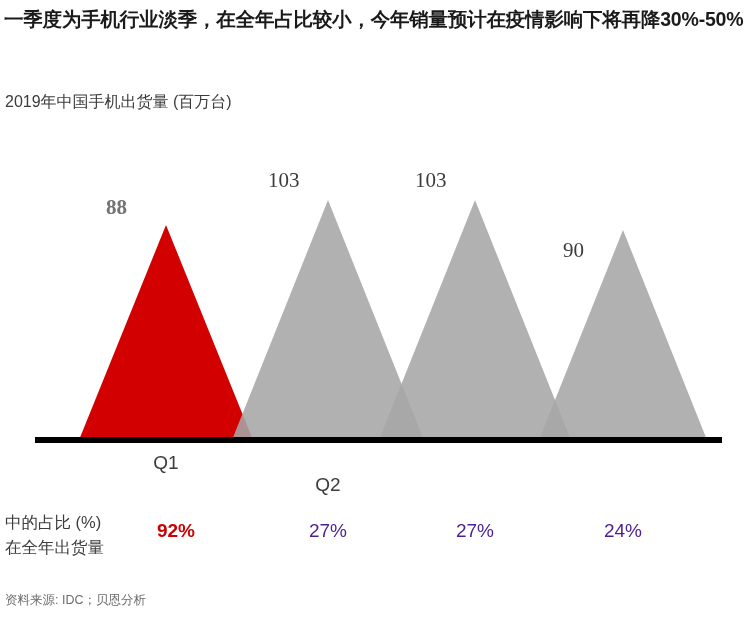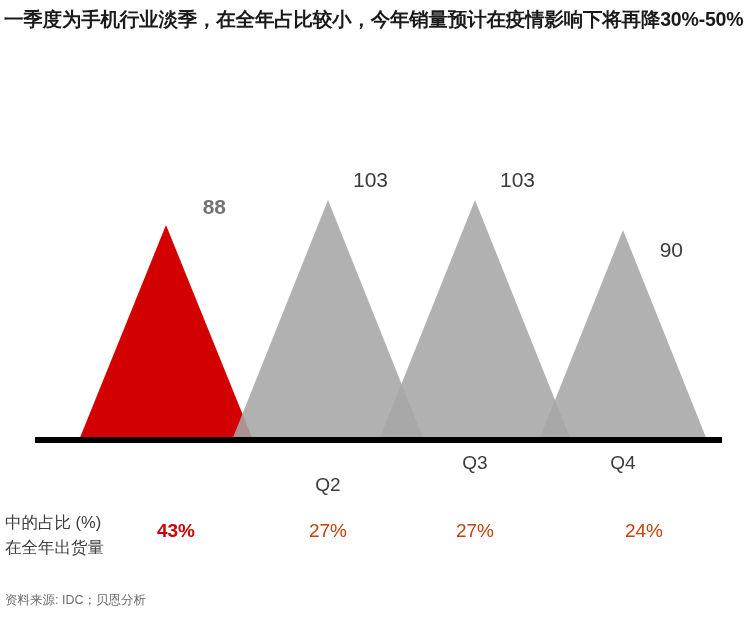--- a/index.html
+++ b/index.html
@@ -56,24 +56,25 @@
     height: 300px;
   }
   .plot svg {
     display: block;
   }
 
   
   .value-label {
     position: absolute;
     font-size: 21px;
-    text-align: right;
+    text-align: left;
     width: 120px;
     color: #3c3c3c;
     font-weight: normal;
+    font-family: Liberation Serif, serif;
   }
   .value-label.accent {
     color: #737373;
     font-weight: bold;
     font-size: 21px;
   }
 
   
   .axis-line {
     position: absolute;
@@ -115,21 +116,21 @@
     left: 0;
     top: 520px;
     width: 750px;
     height: 34px;
   }
   .share-value {
     position: absolute;
     width: 120px;
     text-align: center;
     font-size: 19px;
-    color: #c2410c;
+    color: #4c1d95;
   }
   .share-value.accent {
     color: #cc0000;
     font-weight: bold;
   }
 
   
   .footnote {
     position: absolute;
     left: 5px;
@@ -139,20 +140,21 @@
     text-align: center;
   }
 </style>
 </head>
 <body>
 
 <div class="page">
 
   <div class="headline">一季度为手机行业淡季，在全年占比较小，今年销量预计在疫情影响下将再降30%-50%</div>
 
+  <div class="subtitle">2019年中国手机出货量 (百万台)</div>
 
   <div class="plot">
     <svg width="750" height="300" viewBox="0 0 750 300">
 
       <polygon points="79,290 166,75 253,290" fill="#D30000" fill-opacity="1"></polygon>
 
       <polygon points="232,290 328,50 424,290" fill="#A6A6A6" fill-opacity="0.88"></polygon>
 
       <polygon points="379,290 475,50 571,290" fill="#A6A6A6" fill-opacity="0.88"></polygon>
 
@@ -161,32 +163,31 @@
   </div>
 
   <div class="value-label accent" style="left:106px; top:195px;">88</div>
   <div class="value-label" style="left:268px; top:168px;">103</div>
   <div class="value-label" style="left:415px; top:168px;">103</div>
   <div class="value-label" style="left:563px; top:197px;margin-top:41px;">90</div>
 
   <div class="axis-line"></div>
 
   <div class="cat-row">
+    <div class="cat-label" style="left:106px; top:0;">Q1</div>
     <div class="cat-label" style="left:268px; top:0;margin-top:22px;">Q2</div>
-    <div class="cat-label" style="left:415px; top:0;">Q3</div>
-    <div class="cat-label" style="left:563px; top:0;">Q4</div>
   </div>
 
   <div class="share-label">
     <div>中的占比 (%)</div>
     <div>在全年出货量</div>
   </div>
 
   <div class="share-row">
-    <div class="share-value accent" style="left:116px; top:0;">43%</div>
+    <div class="share-value accent" style="left:116px; top:0;">92%</div>
     <div class="share-value" style="left:268px; top:0;">27%</div>
     <div class="share-value" style="left:415px; top:0;">27%</div>
-    <div class="share-value" style="left:543px; top:0;text-align:right;">24%</div>
+    <div class="share-value" style="left:563px; top:0;">24%</div>
   </div>
 
   <div class="footnote">资料来源: IDC；贝恩分析</div>
 
 </div>
 
 </body></html>

